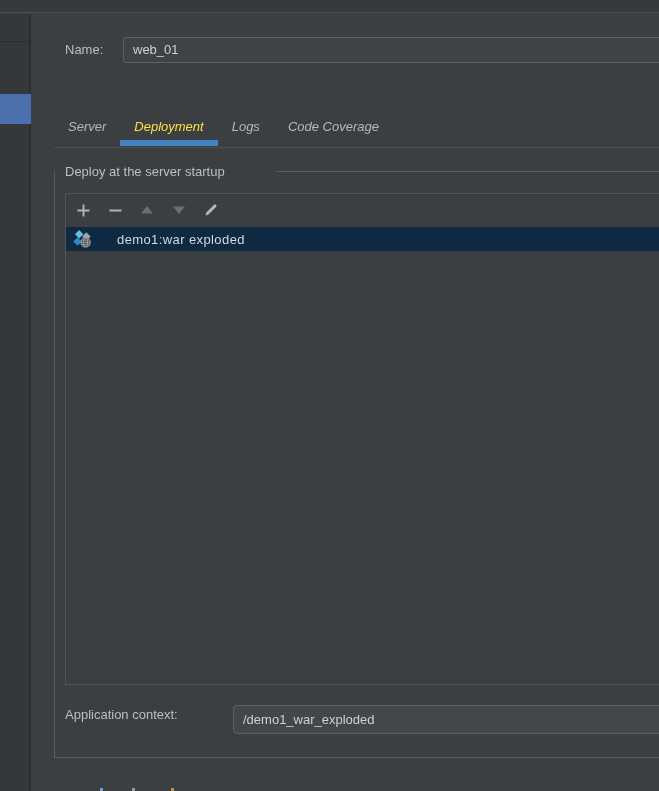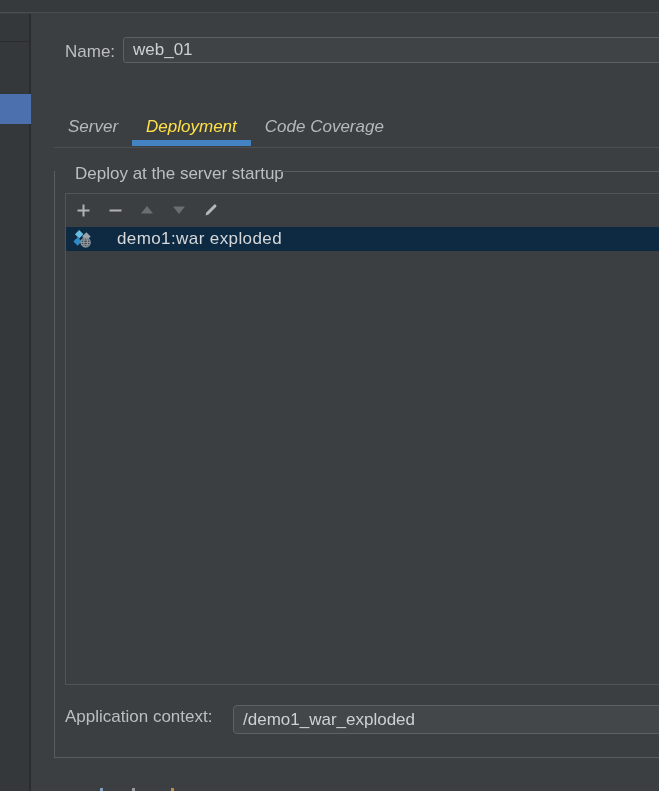--- a/index.html
+++ b/index.html
@@ -1,20 +1,20 @@
 <!DOCTYPE html>
 <html><head>
 <meta charset="utf-8">
 <style>
   * { margin:0; padding:0; box-sizing:border-box; }
   html,body { background:#2b2b2b; }
   .screen {
     position:relative; width:659px; height:791px; overflow:hidden;
     background:#3c3f41; font-family:"Liberation Sans", sans-serif;
-    font-size:17px; color:#bcbfc1; cursor:default;
+    font-size:13px; color:#bcbfc1; cursor:default;
   }
   .abs { position:absolute; }
 
   
   .top-strip { left:0; top:0; width:659px; height:13px; background:#373a3c; border-bottom:1px solid #4b4e50; }
   .sidebar { left:0; top:14px; width:31px; height:777px; background:#35383a; border-right:2px solid #2a2c2d; }
   .sidebar-divider { left:0; top:41px; width:31px; height:1px; background:#2a2c2d; }
   .sidebar-selected { left:0; top:94px; width:31px; height:30px; background:#4c70ad; }
 
   
@@ -26,21 +26,21 @@
   .name-field { left:123px; top:37px; width:540px; height:26px; }
 
   
   .tabs { left:54px; top:110px; height:37px; display:flex; }
   .tab { position:relative; padding:0 14px; line-height:34px; color:#b6b9bb;font-style:italic; }
   .tab.active { color:#fde047; }
   .tab.active .tab-underline { position:absolute; left:0; right:0; bottom:1px; height:6px; background:#4383c4; }
   .tabpane-line { left:54px; top:147px; width:610px; height:1px; background:#4d5053; }
 
   
-  .gb-title { left:65px; top:164px;margin-left:10px; }
+  .gb-title { left:65px; top:164px; }
   .gb-title-line { left:277px; top:171px; width:385px; height:1px; background:#5a5d5f; }
   .gb-left { left:54px; top:171px; width:1px; height:586px; background:#5a5d5f; }
   .gb-bottom { left:54px; top:757px; width:610px; height:1px; background:#5a5d5f; }
 
   
   .list-panel { left:65px; top:193px; width:600px; height:492px; border:1px solid #525557; }
   .list-toolbar { position:absolute; left:0; top:0; right:0; height:32px; display:flex; align-items:center; padding-left:5px; }
   .tbtn { width:24px; height:28px; margin-right:8px; display:flex; align-items:center; justify-content:center; }
   .tbtn svg { display:block; }
   .list-row { position:absolute; left:0; top:33px; right:0; height:24px; background:#0e2a42;
@@ -68,20 +68,21 @@
   <div class="abs sidebar"></div>
   <div class="abs sidebar-divider"></div>
   <div class="abs sidebar-selected"></div>
 
   <div class="abs name-label">Name:</div>
   <div class="abs field name-field">web_01</div>
 
   <div class="abs tabs">
     <div class="tab"><span>Server</span></div>
     <div class="tab active"><span>Deployment</span><div class="tab-underline"></div></div>
+    <div class="tab"><span>Logs</span></div>
     <div class="tab"><span>Code Coverage</span></div>
   </div>
   <div class="abs tabpane-line"></div>
 
   <div class="abs gb-title">Deploy at the server startup</div>
   <div class="abs gb-title-line"></div>
   <div class="abs gb-left"></div>
   <div class="abs gb-bottom"></div>
 
   <div class="abs list-panel">

